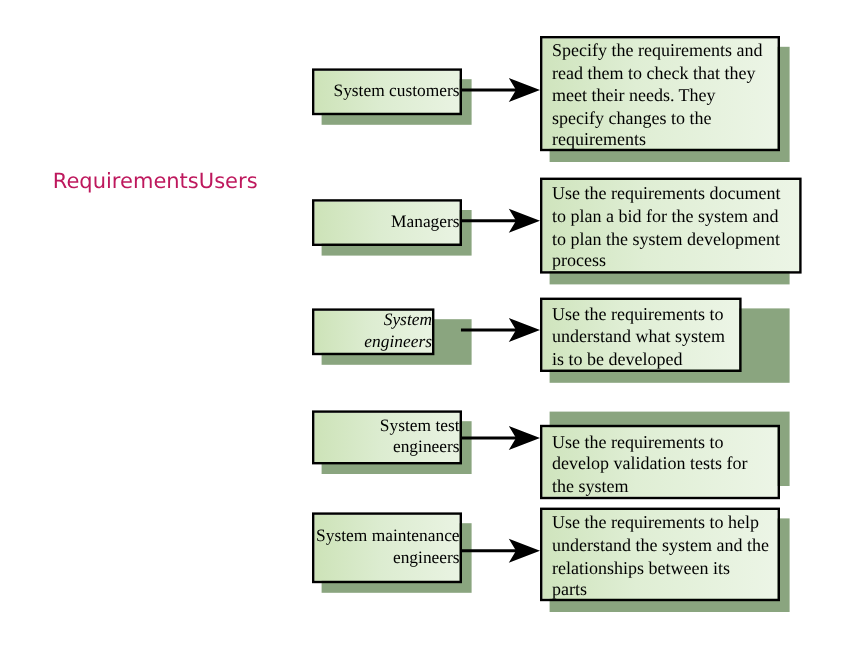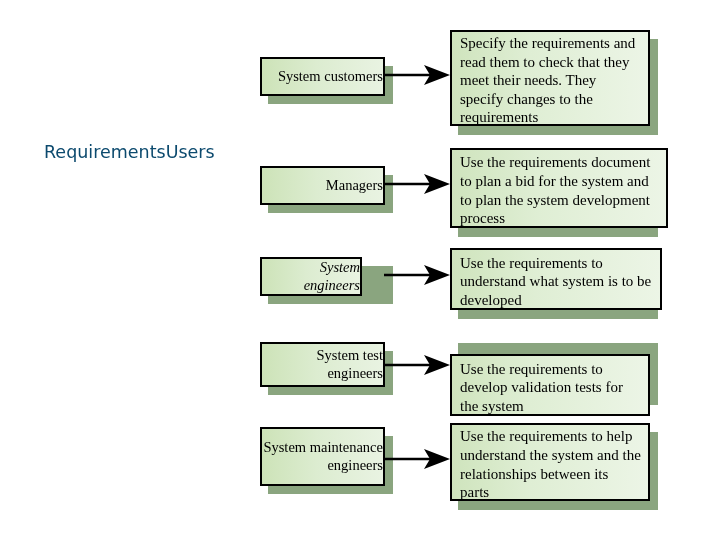--- a/index.html
+++ b/index.html
@@ -22,21 +22,21 @@
     height: 540px;
   }
 
   
   .diagram-title {
     position: absolute;
     left: 44px;
     top: 142px;
     font-family: "DejaVu Sans", sans-serif;
     font-size: 17.5px;
-    color: #0c4a6e;
+    color: #be185d;
     letter-spacing: 0px;
     white-space: nowrap;
     line-height: 1.2;
   }
 
   
   .row {
     position: absolute;
     left: 0;
     width: 720px;
@@ -143,21 +143,21 @@
     </div>
 
     <div class="arrow" style="left:384px; top:263px; width:70px;">
       <svg width="70" height="24" viewBox="0 0 70 24">
         <line x1="0" y1="12" x2="47" y2="12" stroke="#000000" stroke-width="2.6"></line>
         <path d="M66 12 L40 2 L46 12 L40 22 Z" fill="#000000"></path>
       </svg>
     </div>
 
     <div class="shadow" style="left:458px; top:257px; width:200px; height:62px;"></div>
-    <div class="box desc" style="left:450px; top:248px; width:212px; height:62px;">
+    <div class="box desc" style="left:450px; top:248px; width:168px; height:62px;">
       <span class="box-text">Use the requirements to understand what system is to be developed</span>
     </div>
   </div>
 
   <div class="row" style="top:0">
     <div class="shadow" style="left:268px; top:351px; width:125px; height:44px;"></div>
     <div class="box actor" style="left:260px; top:342px; width:125px; height:45px;">
       <span class="box-text">System test engineers</span>
     </div>
 

